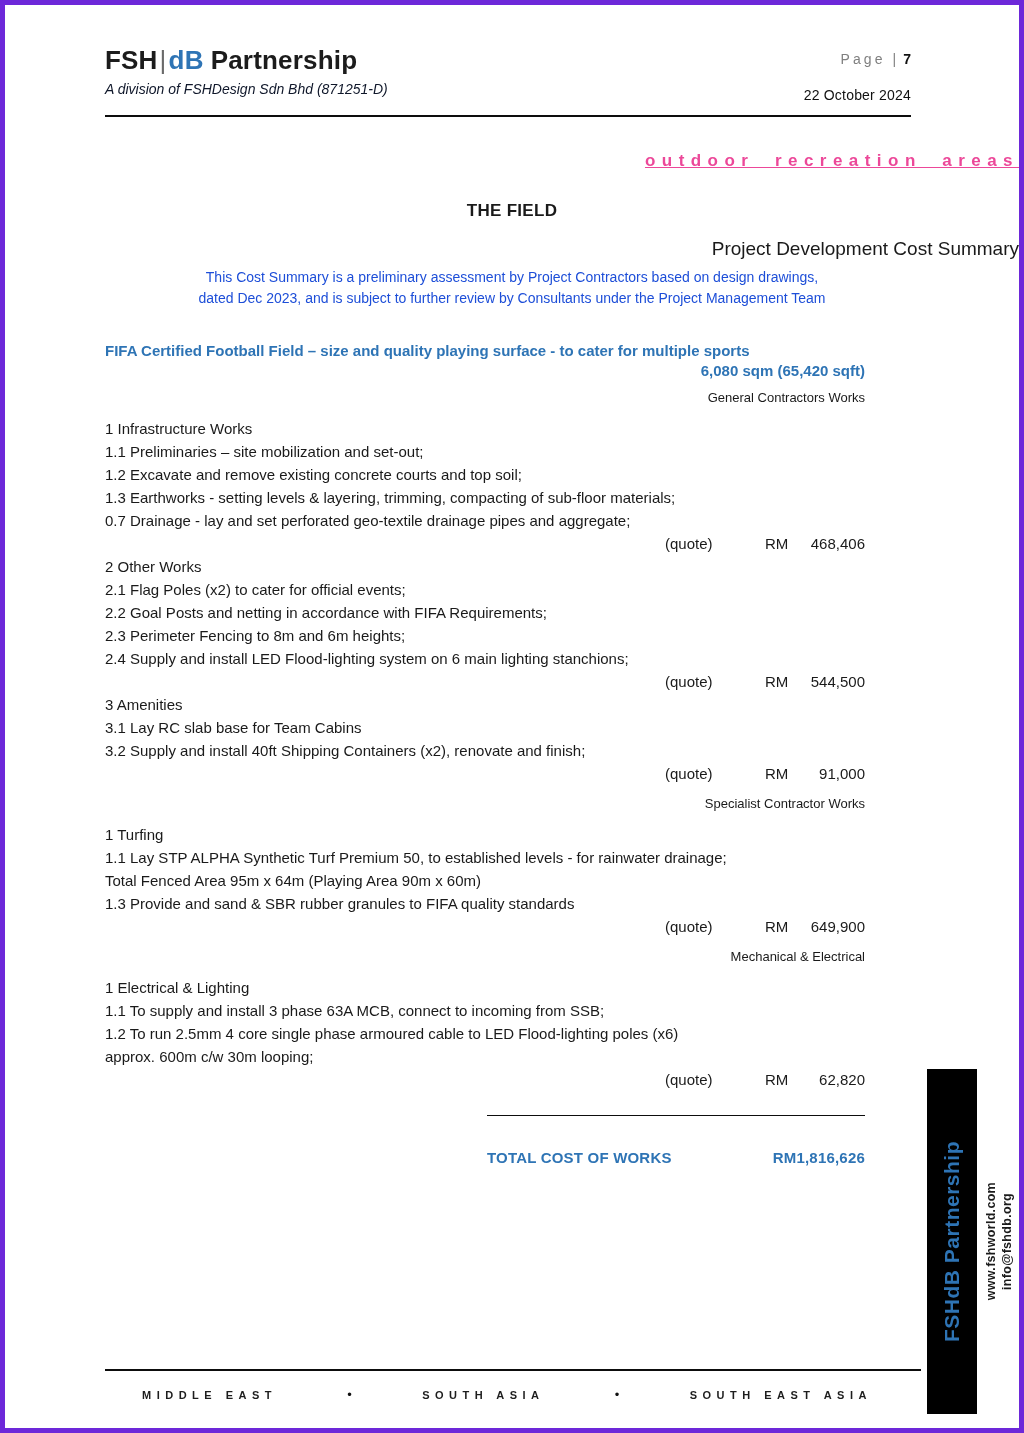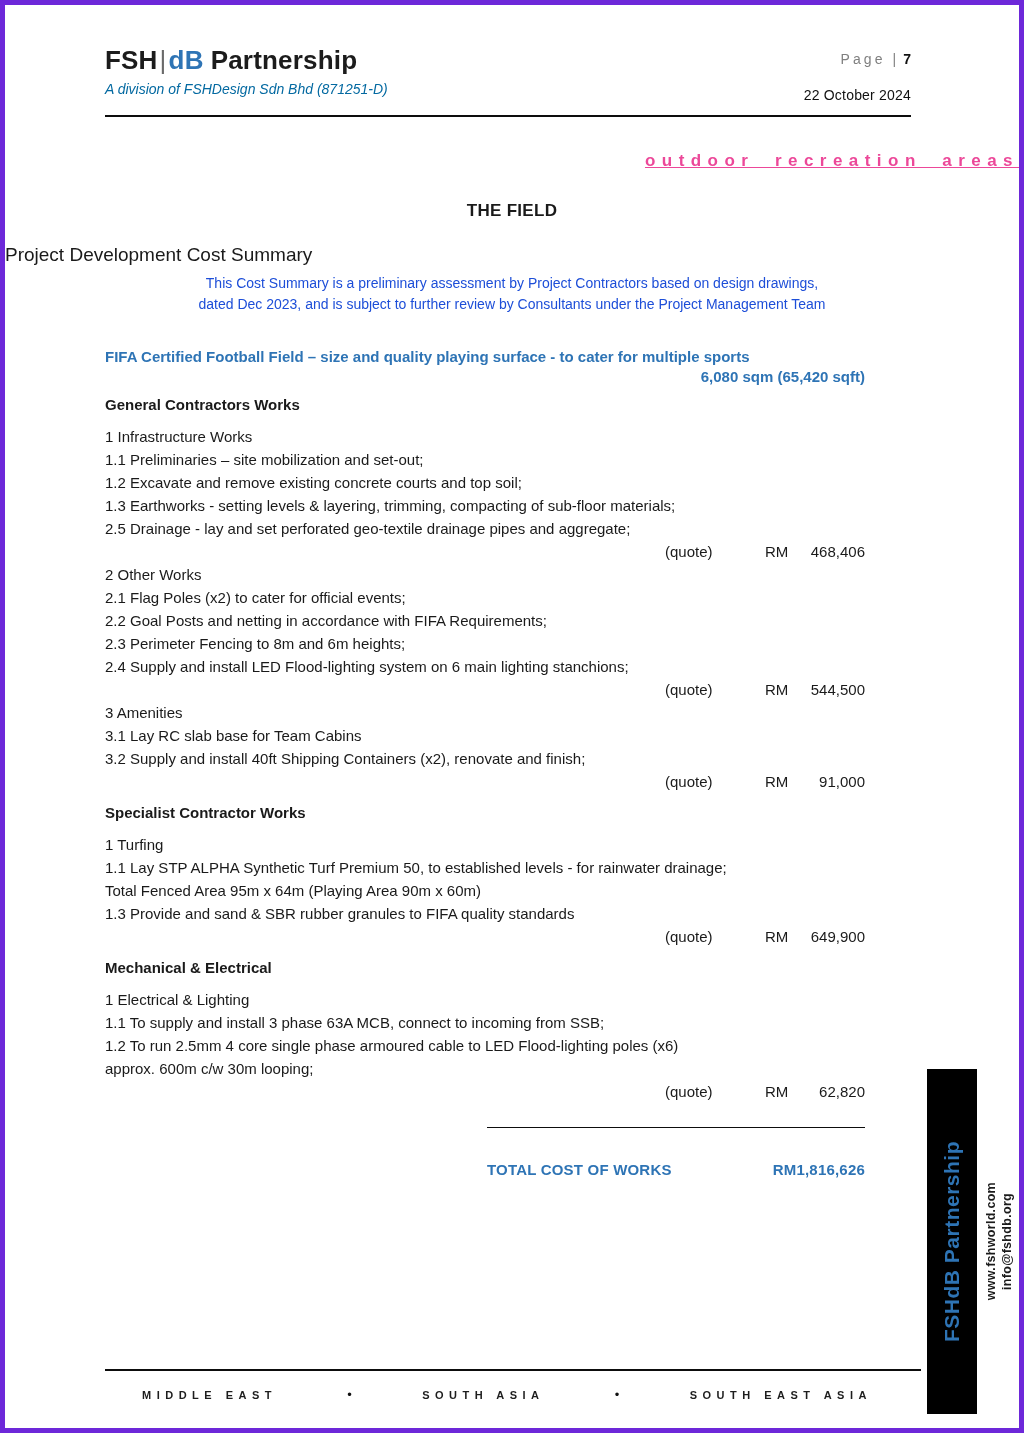--- a/index.html
+++ b/index.html
@@ -16,42 +16,42 @@
   }
   
   .doc-header {
     display:flex; justify-content:space-between; align-items:flex-start;
     padding:40px 108px 0 100px;
   }
   .brand { font-size:26px; font-weight:700; color:#1c1c1c; letter-spacing:0.2px; }
   .brand-sep { color:#6a6a6a; font-weight:400; padding:0 2px; }
   .brand-db { color:#2E74B5; }
   .brand-rest { margin-left:7px; }
-  .brand-sub { font-size:14px; font-style:italic; color:#0369a1; margin-top:5px; }
+  .brand-sub { font-size:14px; font-style:italic; color:#0f172a; margin-top:5px; }
   .header-right { text-align:right; padding-top:6px; }
   .page-label { font-size:14px; color:#7f7f7f; letter-spacing:0.22em; }
   .page-label .pg-num { color:#111; font-weight:700; letter-spacing:0; }
   .page-label .pg-sep { letter-spacing:0; }
   .doc-date { font-size:14px; color:#111; margin-top:20px; letter-spacing:0.2px; }
   .rule { border-top:2.5px solid #0d0d0d; margin:12px 108px 0 100px; }
   
   .section-word {
     margin-top:34px; text-align:right;
     color:#ec4899; font-weight:700; font-size:17px;
     letter-spacing:0.38em; word-spacing:0.55em;text-decoration:underline;
   }
   .doc-title { margin-top:30px; text-align:center; font-size:17px; font-weight:700; letter-spacing:0.3px; }
-  .doc-subtitle { margin-top:23px; text-align:left; font-size:19px; }
+  .doc-subtitle { margin-top:17px; text-align:right; font-size:19px; }
   .doc-note { margin-top:7px; text-align:center; font-size:14px; line-height:21px; color:#1d4ed8; }
   
   .content { margin:0 164px 0 100px; width:760px; }
   .project-heading { margin-top:33px; font-size:15px; font-weight:700; color:#2E74B5; }
   .project-area { margin-top:3px; font-size:15px; font-weight:700; color:#2E74B5; text-align:right; }
   
-  .section-heading { font-size:15px; font-weight:700; margin:11px 0 12px; }
+  .section-heading { font-size:13px; font-weight:400; margin:11px 0 12px;text-align:right; }
   .body-line { font-size:15px; line-height:23px; }
   .quote-row { display:flex; justify-content:flex-end; font-size:15px; line-height:23px; }
   .q-label { width:100px; }
   .q-money { width:100px; display:flex; justify-content:space-between; }
   
   .total-line { width:378px; margin-left:auto; margin-top:24px; border-bottom:1.6px solid #0d0d0d; }
   .total-row { display:flex; justify-content:flex-end; margin-top:33px; }
   .total-inner { width:378px; display:flex; justify-content:space-between; }
   .total-label, .total-amount { font-size:15px; font-weight:700; color:#2E74B5; letter-spacing:0.2px; }
   
@@ -116,21 +116,21 @@
   <div class="content">
     <div class="project-heading">FIFA Certified Football Field – size and quality playing surface - to cater for multiple sports</div>
     <div class="project-area">6,080 sqm (65,420 sqft)</div>
 
     <div>
         <div class="section-heading">General Contractors Works</div>
         <div class="body-line">1 Infrastructure Works</div>
         <div class="body-line">1.1 Preliminaries – site mobilization and set-out;</div>
         <div class="body-line">1.2 Excavate and remove existing concrete courts and top soil;</div>
         <div class="body-line">1.3 Earthworks - setting levels &amp; layering, trimming, compacting of sub-floor materials;</div>
-        <div class="body-line">2.5 Drainage - lay and set perforated geo-textile drainage pipes and aggregate;</div>
+        <div class="body-line">0.7 Drainage - lay and set perforated geo-textile drainage pipes and aggregate;</div>
         <div class="quote-row">
           <span class="q-label">(quote)</span>
           <span class="q-money">
             <span>RM</span>
             <span>468,406</span>
           </span>
         </div>
         <div class="body-line">2 Other Works</div>
         <div class="body-line">2.1 Flag Poles (x2) to cater for official events;</div>
         <div class="body-line">2.2 Goal Posts and netting in accordance with FIFA Requirements;</div>

